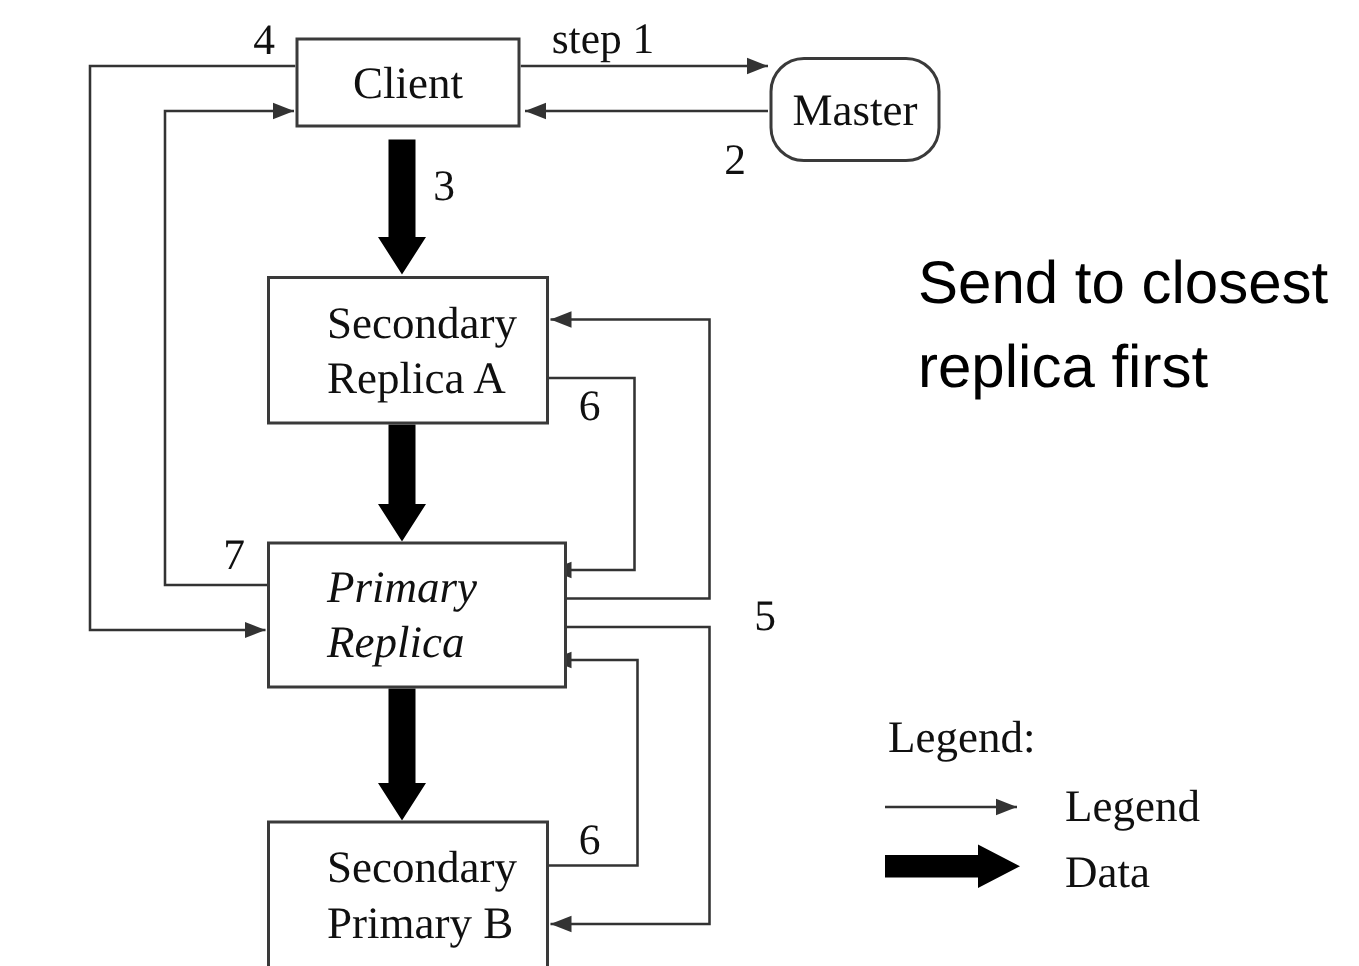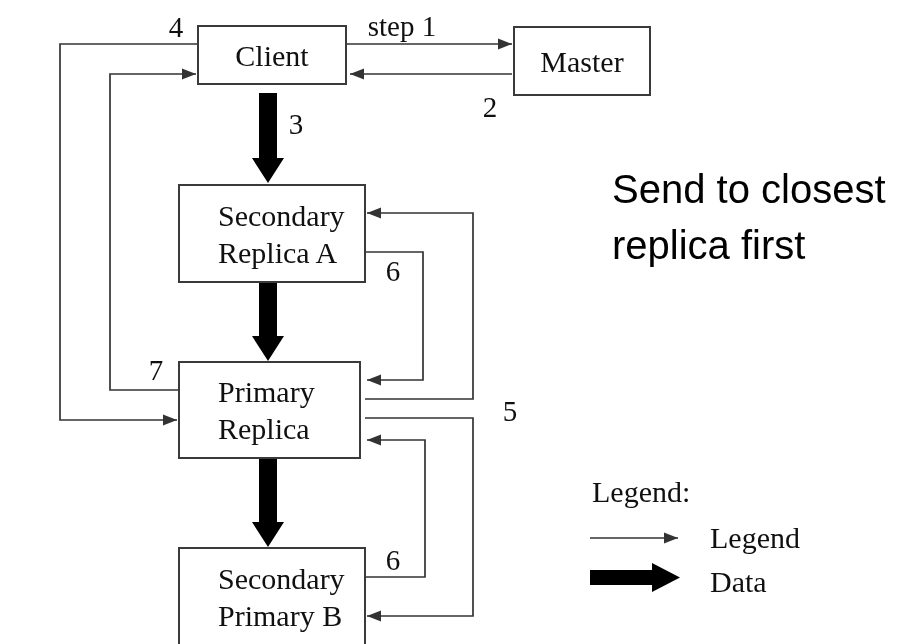--- a/index.html
+++ b/index.html
@@ -64,30 +64,30 @@
     <path class="data-arrow" d="M259,457 H277 V522 H284 L268,547 L252,522 H259 Z"></path>
 
     <path class="ctl" marker-end="url(#arrow)" d="M590,538 L678,538"></path>
     <path class="data-arrow" d="M590,570 H652 V563 L680,577.5 L652,592 V585 H590 Z"></path>
   </svg>
 
   <div class="box center" style="left:197px;top:25px;width:150px;height:60px;">
     <span>Client</span>
   </div>
 
-  <div class="box center" style="left:513px;top:26px;width:138px;height:70px;">
+  <div class="box center" style="left:513px;top:38px;width:114px;height:70px;border-radius:23px;">
     <span>Master</span>
   </div>
 
   <div class="box leftpad" style="left:178px;top:184px;width:188px;height:99px;">
     <span>Secondary</span>
     <span>Replica A</span>
   </div>
 
-  <div class="box leftpad" style="left:178px;top:361px;width:183px;height:98px;">
+  <div class="box leftpad" style="left:178px;top:361px;width:200px;height:98px;font-style:italic;">
     <span>Primary</span>
     <span>Replica</span>
   </div>
 
   <div class="box leftpad" style="left:178px;top:547px;width:188px;height:100px;">
     <span>Secondary</span>
     <span>Primary B</span>
   </div>
 
   <div class="lbl" style="left:176px;top:27px;">4</div>

